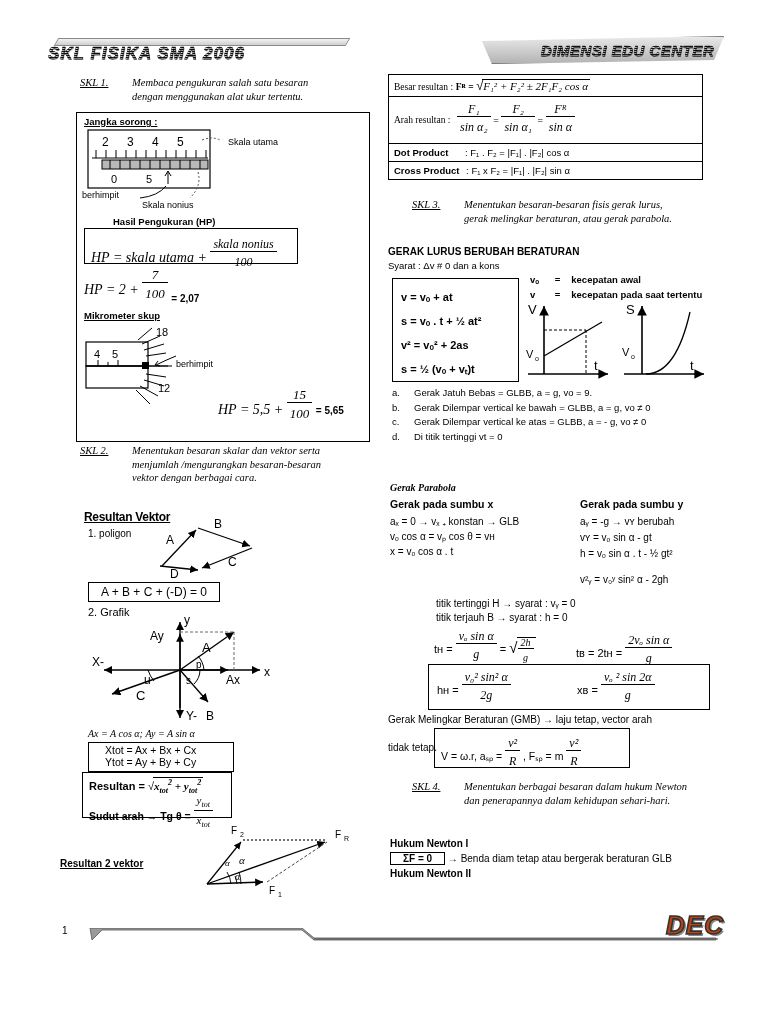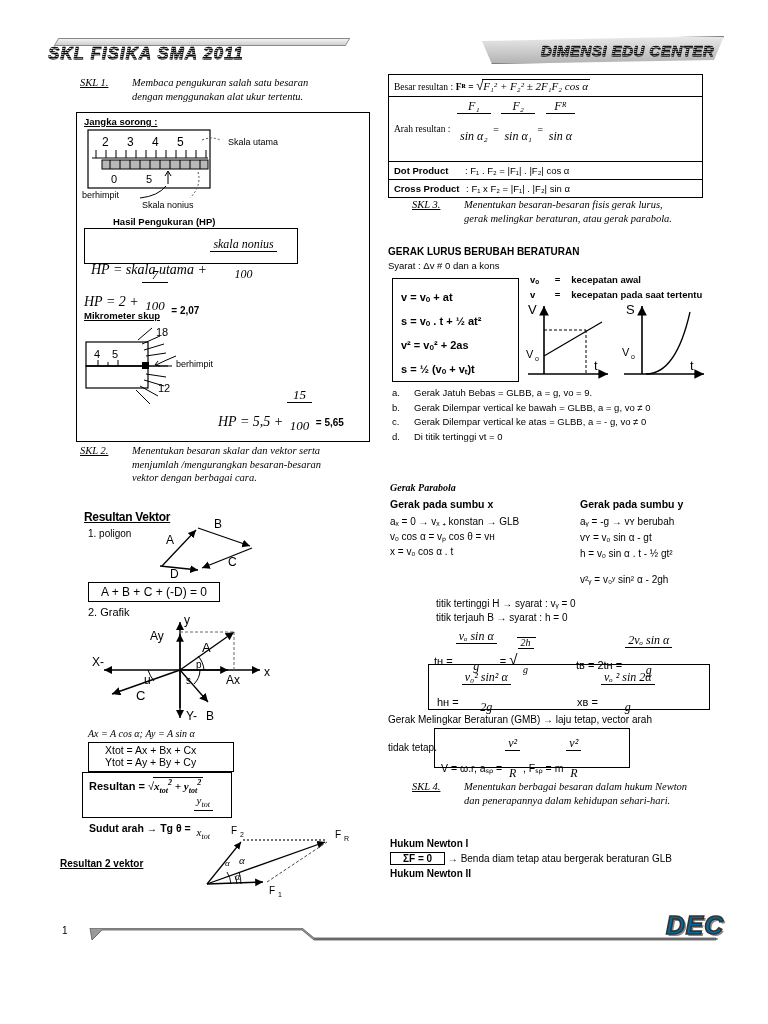--- a/index.html
+++ b/index.html
@@ -43,41 +43,41 @@
   .box{border:1.4px solid #000;}
   .thinbox{border:1px solid #000;}
 
   
   .lbox1{position:absolute;left:76px;top:112px;width:292px;height:328px;border:1.3px solid #000;}
   .lbl{position:absolute;font-size:9.5px;font-weight:bold;}
 
   .fml{font-family:"Liberation Serif", serif;font-style:italic;}
   .frac{display:inline-block;text-align:center;vertical-align:middle;line-height:1.05;}
   .frac .n{display:block;padding:0 3px;}
-  .frac .d{display:block;border-top:1.1px solid #000;padding:16px 3px;}
+  .frac .d{display:block;border-top:1.1px solid #000;padding:4px 3px;}
   .rad{display:inline-block;border-top:1.1px solid #000;padding:0 2px 0 1px;margin-left:-1px;}
   .tbl{position:absolute;left:388px;top:74px;width:315px;border:1.4px solid #000;border-collapse:collapse;}
   .tbl td{border:1.2px solid #000;padding:3px 5px;font-size:9.5px;vertical-align:middle;}
   svg{display:block;}
 
   
   .foot-line{position:absolute;left:88px;top:928px;width:632px;height:14px;}
   .pg{position:absolute;left:62px;top:925px;font-size:10px;}
   .dec{position:absolute;right:44px;top:910px;font-size:26px;font-weight:bold;font-style:italic;
-       letter-spacing:1px;color:#0369a1;-webkit-text-stroke:1.6px #333;
+       letter-spacing:1px;color:#c2410c;-webkit-text-stroke:1.6px #333;
        text-shadow:2px 2px 0 #888;}
 </style>
 </head>
 <body>
 
 <div class="page">
 
   <div class="hdr-left">
     <div class="bar"></div>
-    <div class="ttl">SKL FISIKA SMA 2011</div>
+    <div class="ttl">SKL FISIKA SMA 2006</div>
   </div>
   <div class="hdr-right">
     <div class="plate"></div>
     <div class="ttl">DIMENSI EDU CENTER</div>
   </div>
 
   <div class="skl-head" style="left:80px;top:76px;width:270px;">
     <span class="tag">SKL 1.</span><span class="body">Membaca pengukuran salah satu besaran dengan menggunakan alat ukur tertentu.</span>
   </div>
 

